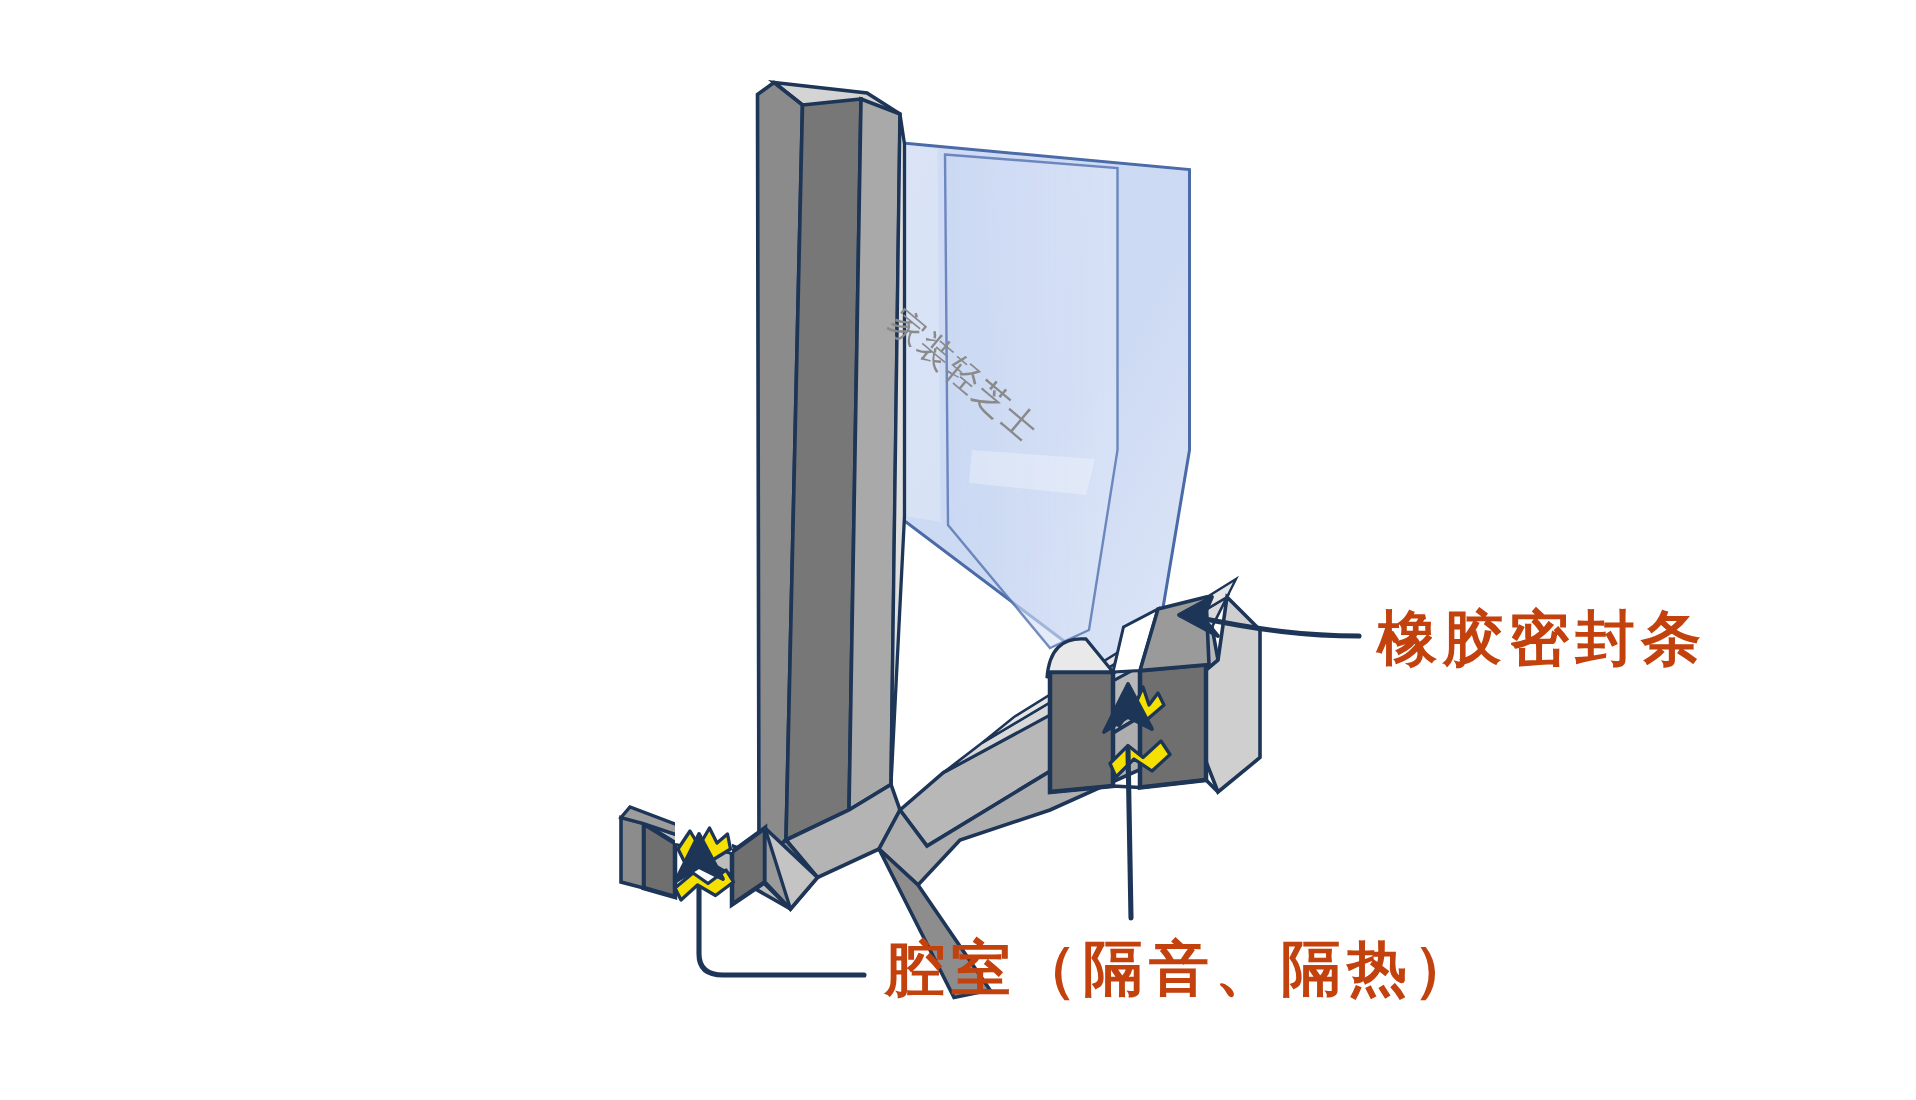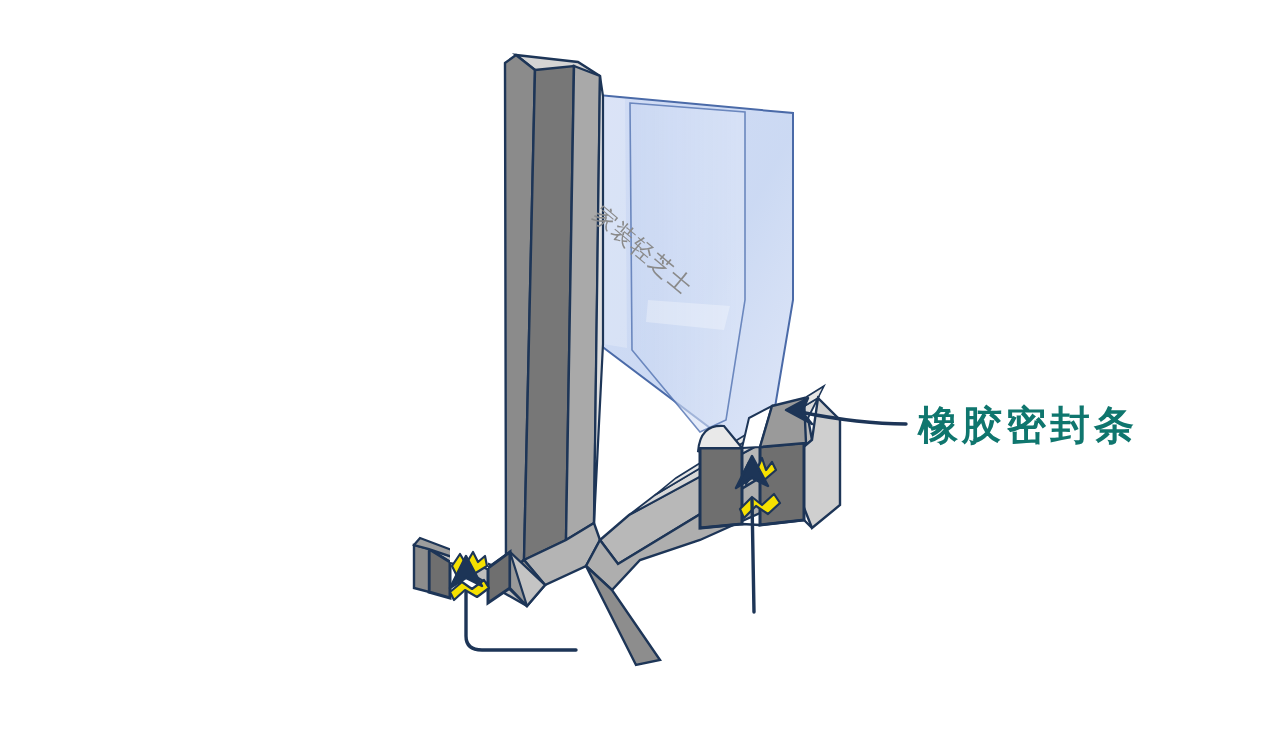--- a/index.html
+++ b/index.html
@@ -21,21 +21,21 @@
   }
   #figure {
     position: absolute;
     left: 0;
     top: 0;
     width: 1277px;
     height: 733px;
   }
   .cn-label {
     position: absolute;
-    color: #0f766e;
+    color: #c2410c;
     font-family: "DejaVu Sans", sans-serif;
     font-weight: 700;
     white-space: nowrap;
     letter-spacing: 0.10em;
   }
   #label-seal {
     left: 918px;
     top: 398px;
     font-size: 40px;
   }
@@ -175,16 +175,17 @@
       <path d="M 752,456 L 768,486 L 752,478 L 736,488 Z" fill="#1d3557" stroke="#1d3557" stroke-width="2.5" stroke-linejoin="round"></path>
 
       <path d="M 466,592 L 466,636 Q 466,650 482,650 L 576,650" fill="none" stroke="#1d3557" stroke-width="3.4" stroke-linecap="round" stroke-linejoin="round"></path>
       <path d="M 466,556 L 482,586 L 466,578 L 450,588 Z" fill="#1d3557" stroke="#1d3557" stroke-width="2.5" stroke-linejoin="round"></path>
     </g>
 
   </svg>
 
   <div class="cn-label" id="label-seal">橡胶密封条</div>
 
+  <div class="cn-label" id="label-chamber">腔室（隔音、隔热）</div>
 
   <div id="watermark">家装轻芝士</div>
 
 </div>
 
 </body></html>

